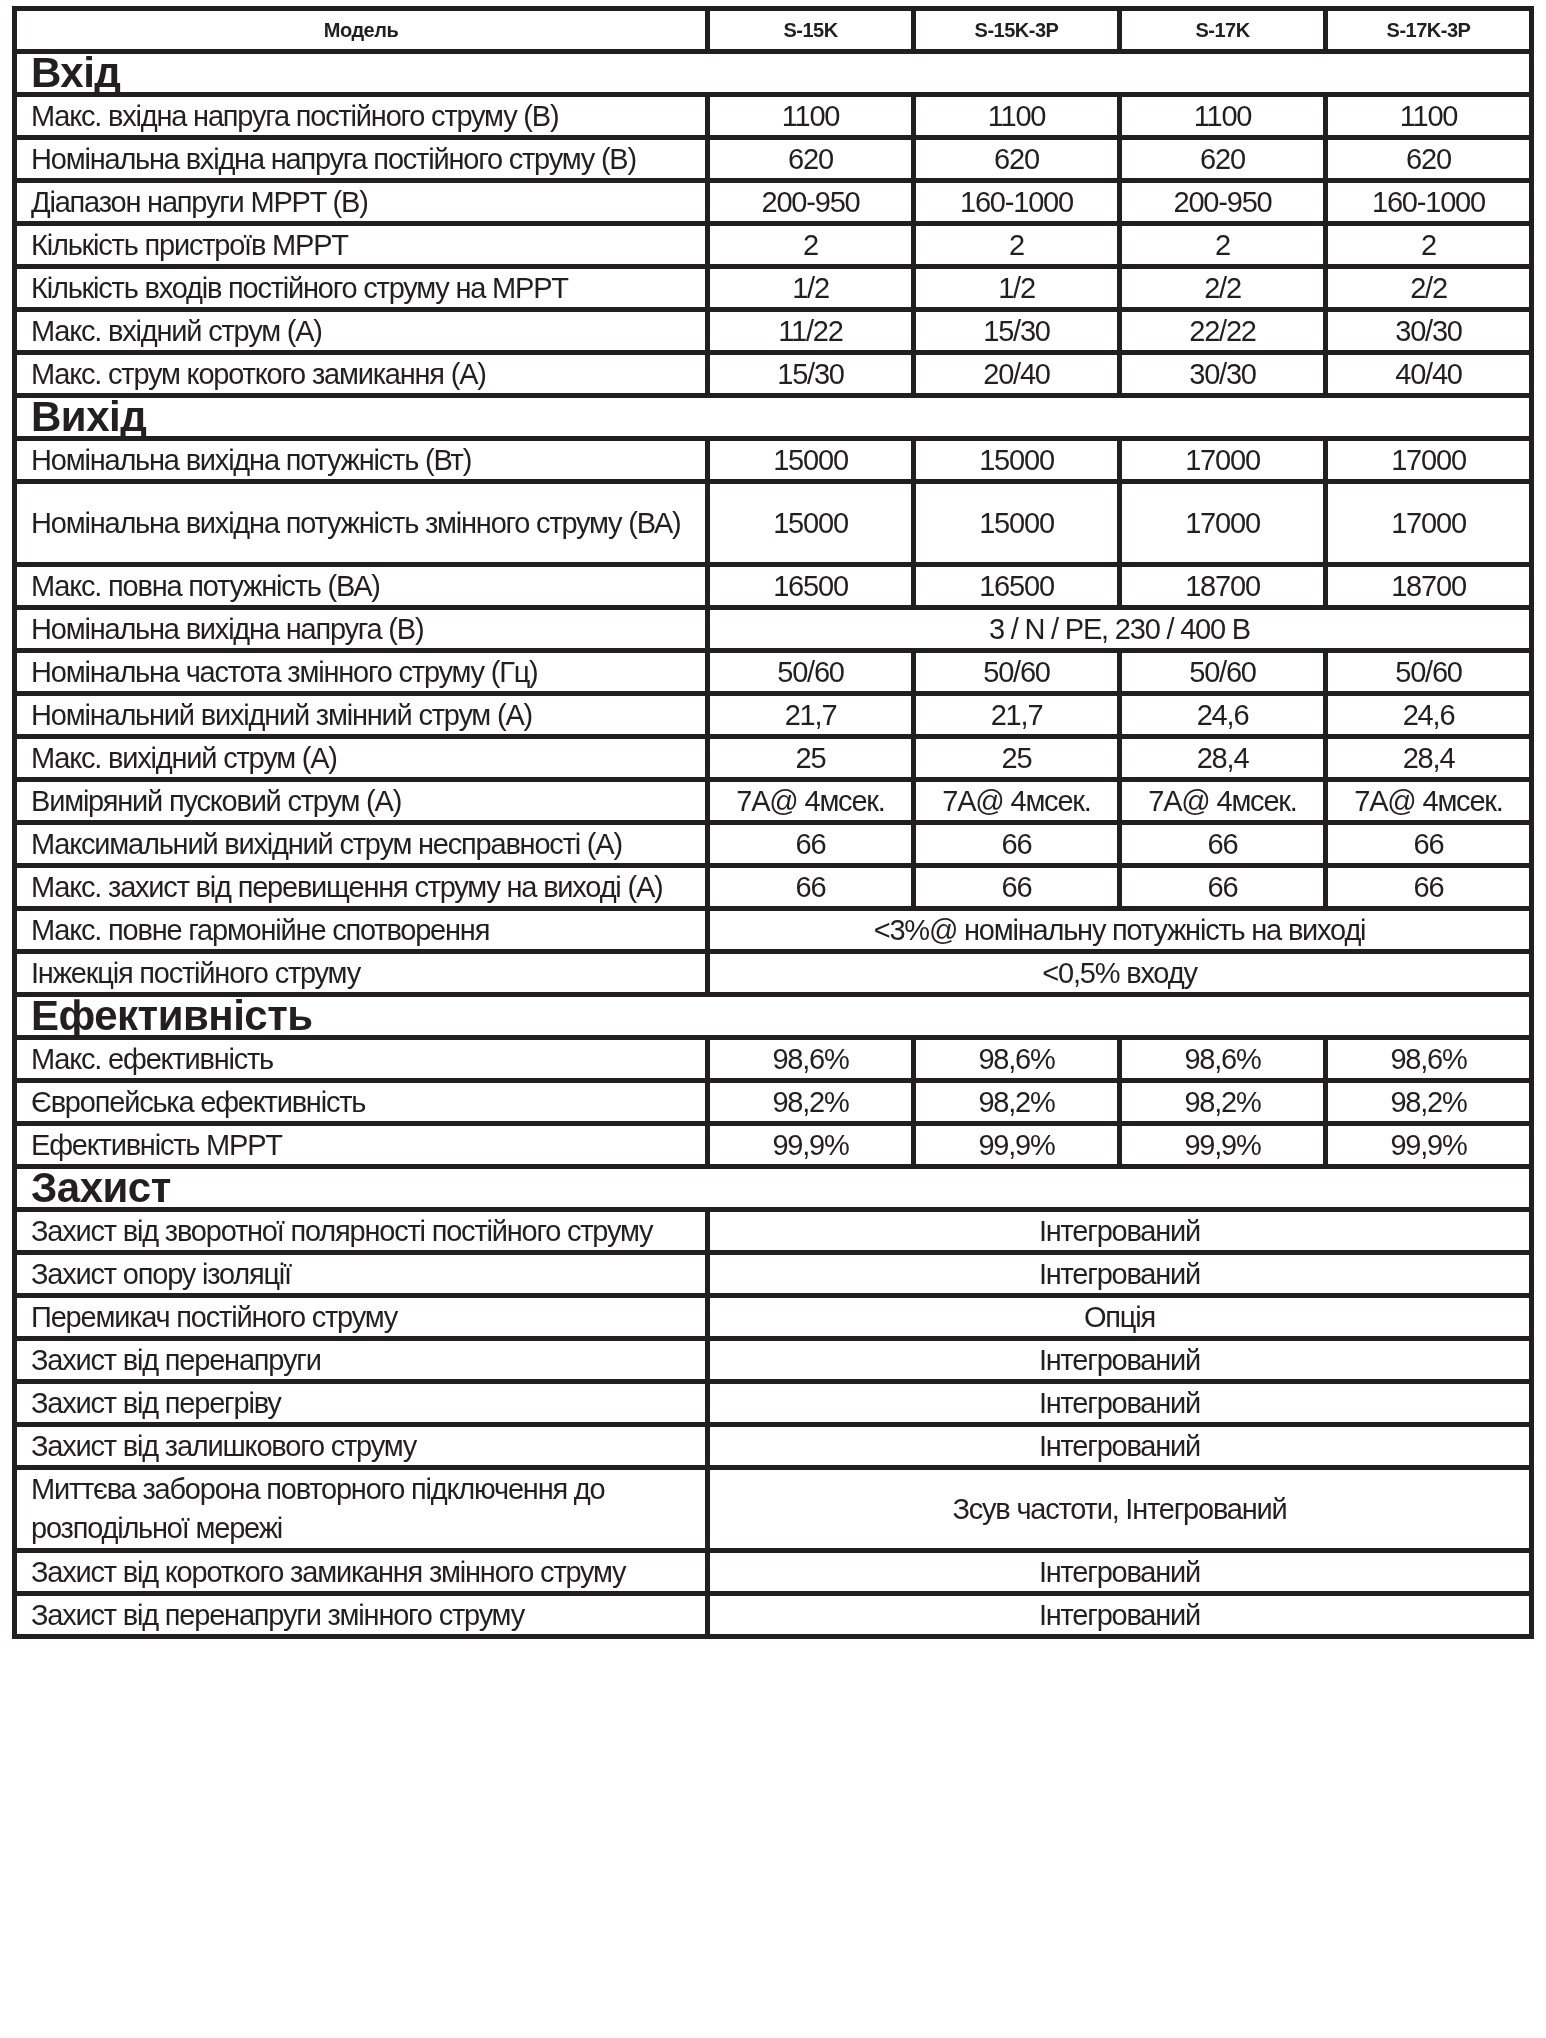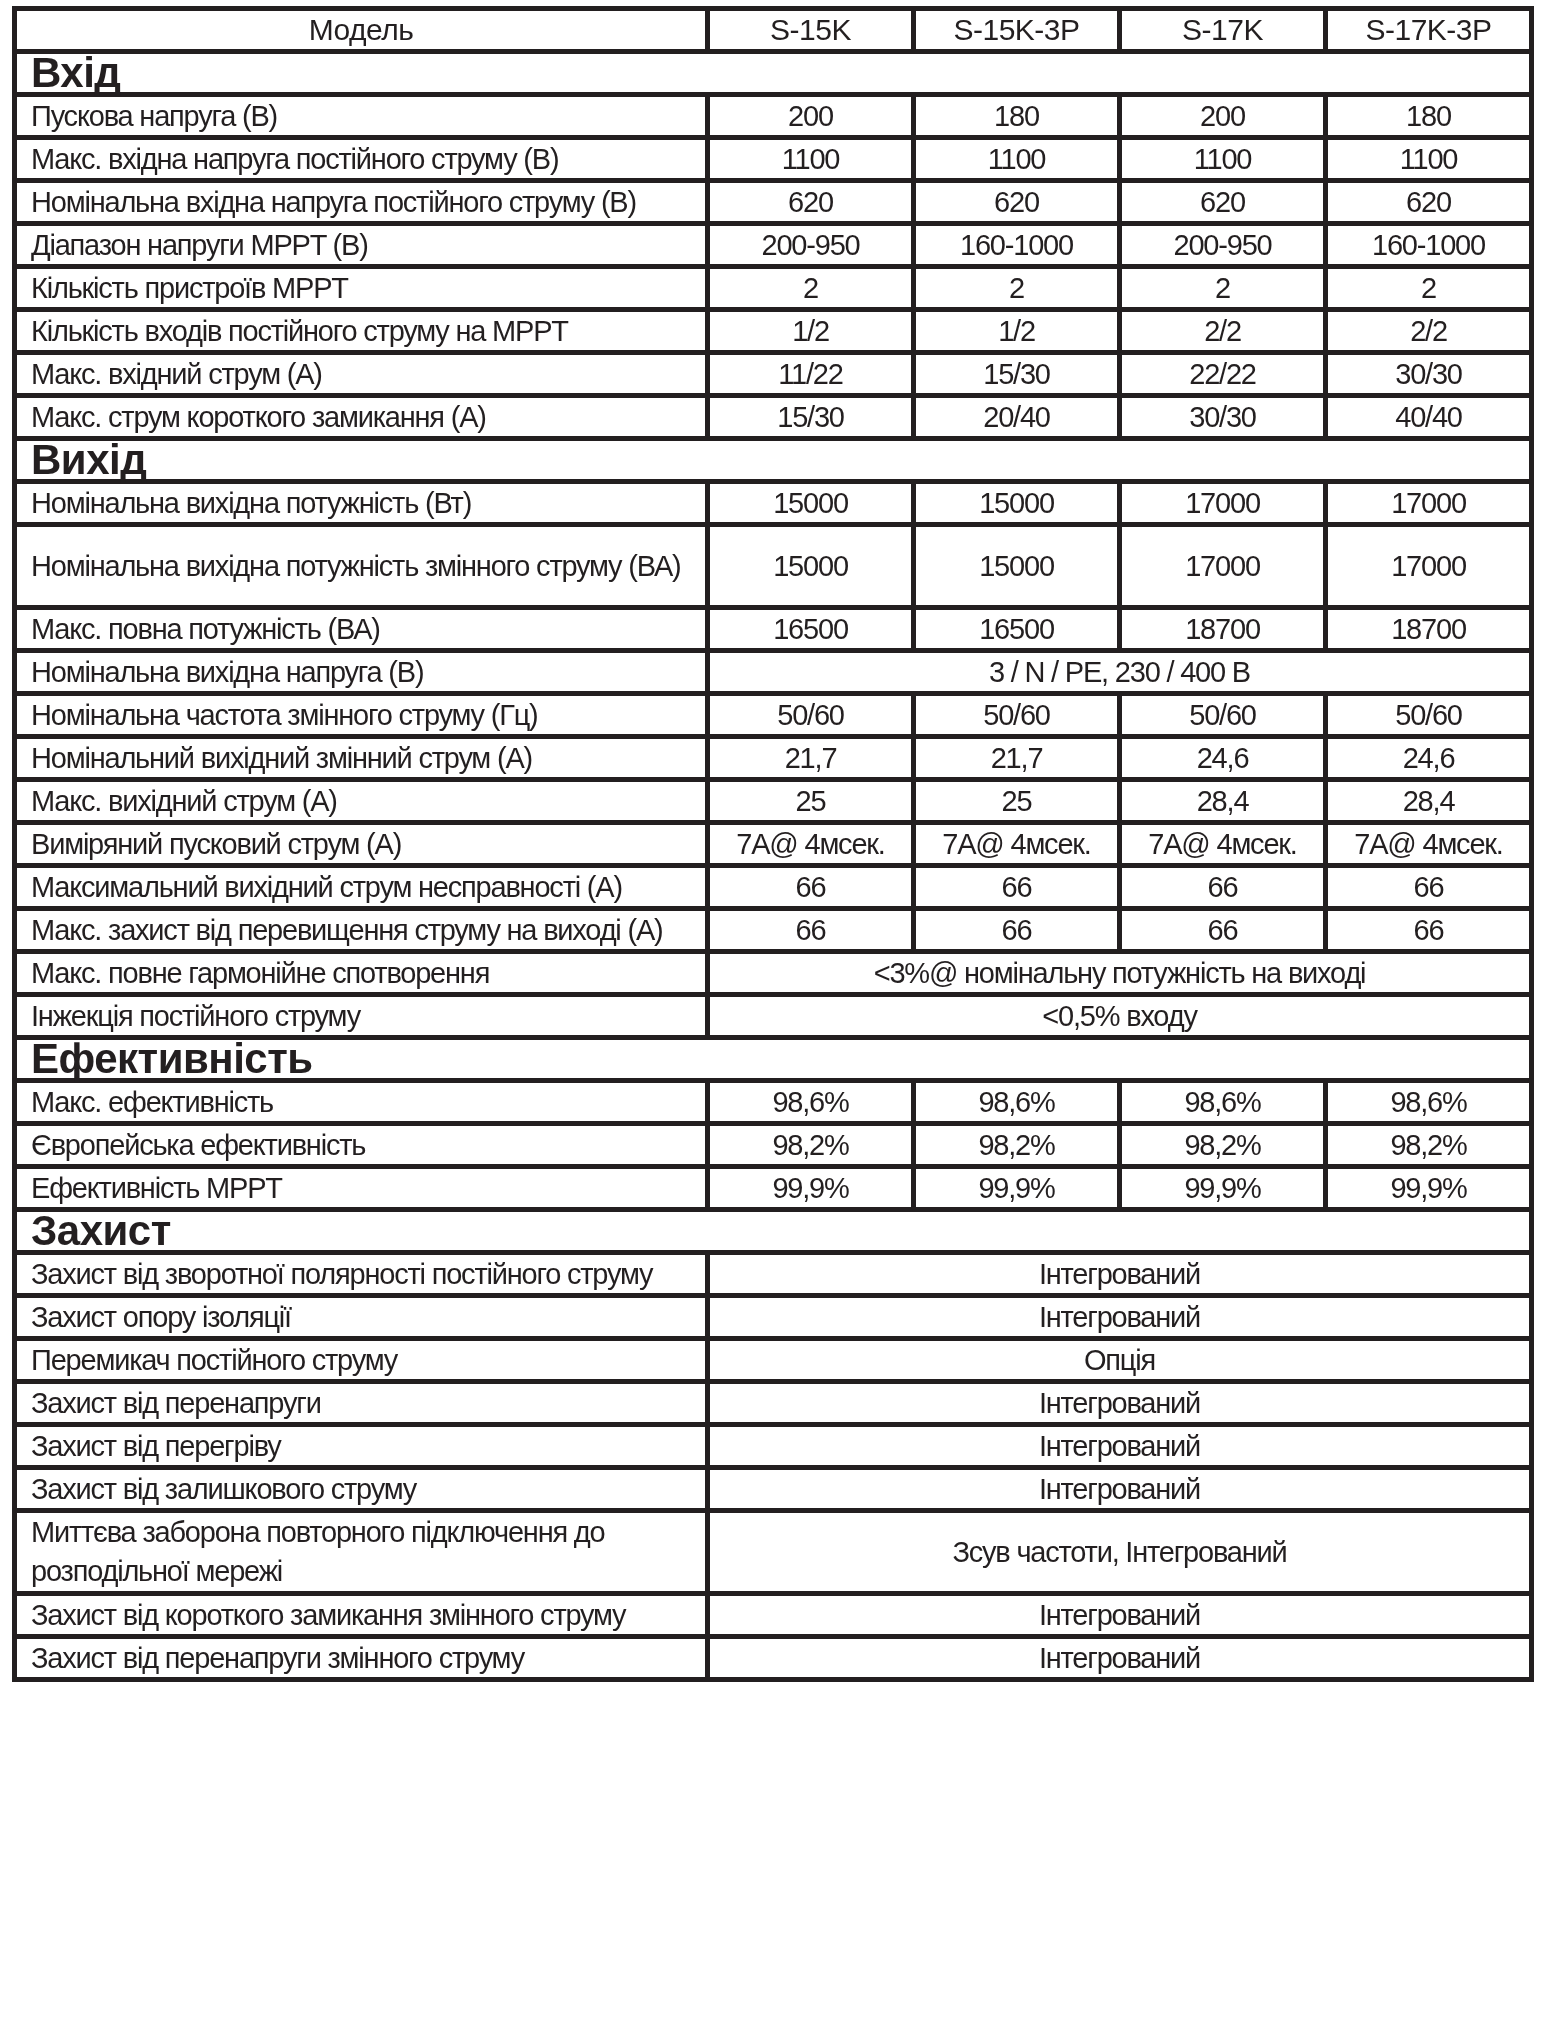--- a/index.html
+++ b/index.html
@@ -15,23 +15,23 @@
     letter-spacing: -1.2px;
   }
   .spec-table td, .spec-table th {
     border: 5px solid #231f20;
     padding: 0 10px;
     height: 38px;
     line-height: 38px;
     vertical-align: middle;
   }
   .spec-table th {
-    font-weight: normal;
+    font-weight: bold;
     text-align: center;
-    font-size: 30px;
+    font-size: 20px;
     letter-spacing: -0.5px;
     height: 38px;
   }
   .spec-table td.label { text-align: left; padding-left: 14px; }
   .spec-table td.val { text-align: center; padding: 0 4px; }
   .spec-table td.section {
     font-weight: bold;
     font-size: 42px;
     letter-spacing: -0.5px;
     padding-left: 14px;
@@ -57,27 +57,20 @@
       <th>Модель</th>
       <th>S-15K</th>
       <th>S-15K-3P</th>
       <th>S-17K</th>
       <th>S-17K-3P</th>
     </tr>
   <tr>
         <td class="section" colspan="5">Вхід</td>
       </tr>
       <tr>
-        <td class="label">Пускова напруга (В)</td>
-        <td class="val">200</td>
-        <td class="val">180</td>
-        <td class="val">200</td>
-        <td class="val">180</td>
-      </tr>
-      <tr>
         <td class="label">Макс. вхідна напруга постійного струму (В)</td>
         <td class="val">1100</td>
         <td class="val">1100</td>
         <td class="val">1100</td>
         <td class="val">1100</td>
       </tr>
       <tr>
         <td class="label">Номінальна вхідна напруга постійного струму (В)</td>
         <td class="val">620</td>
         <td class="val">620</td>

